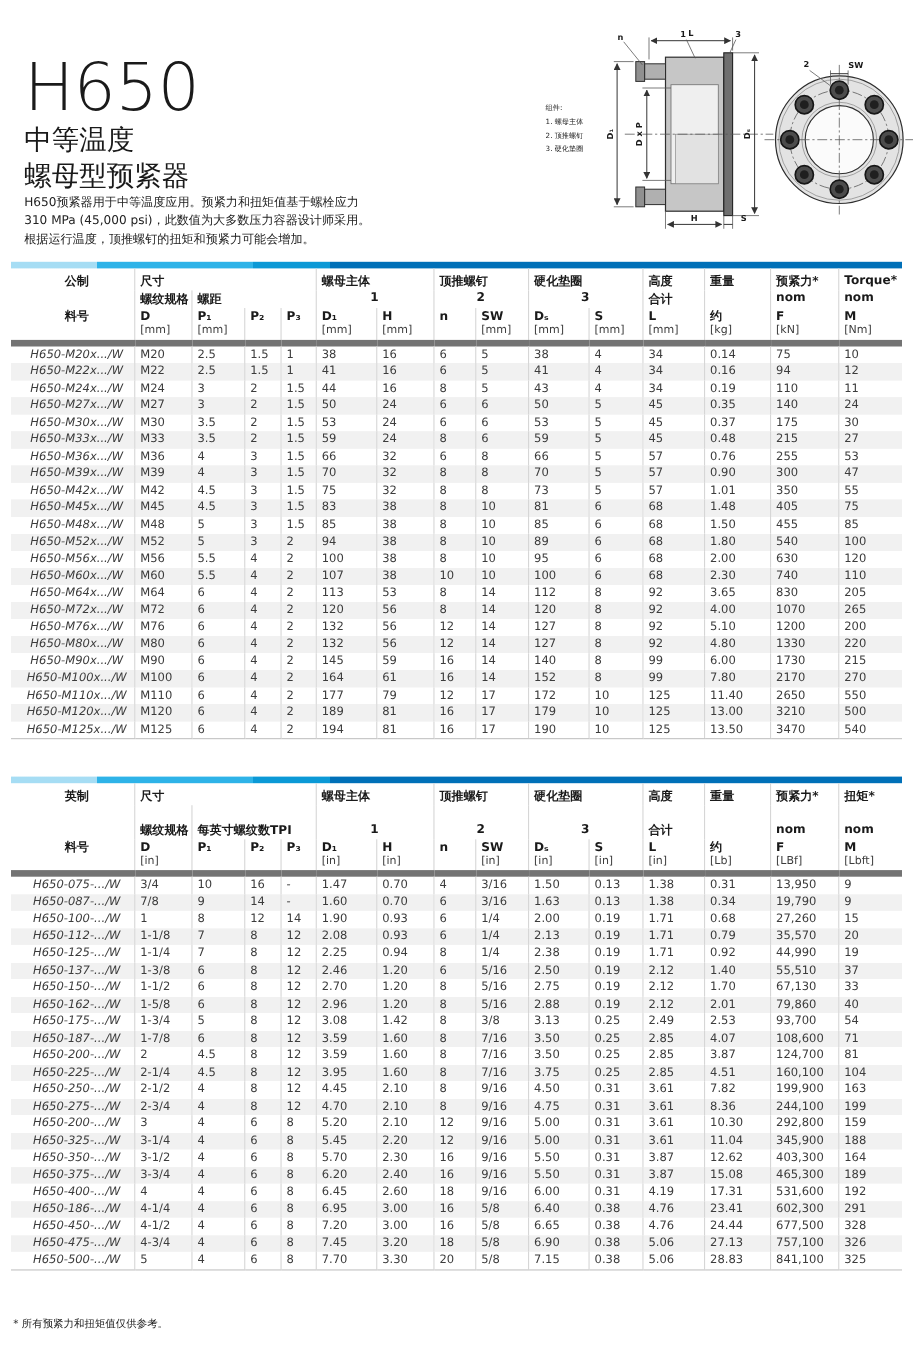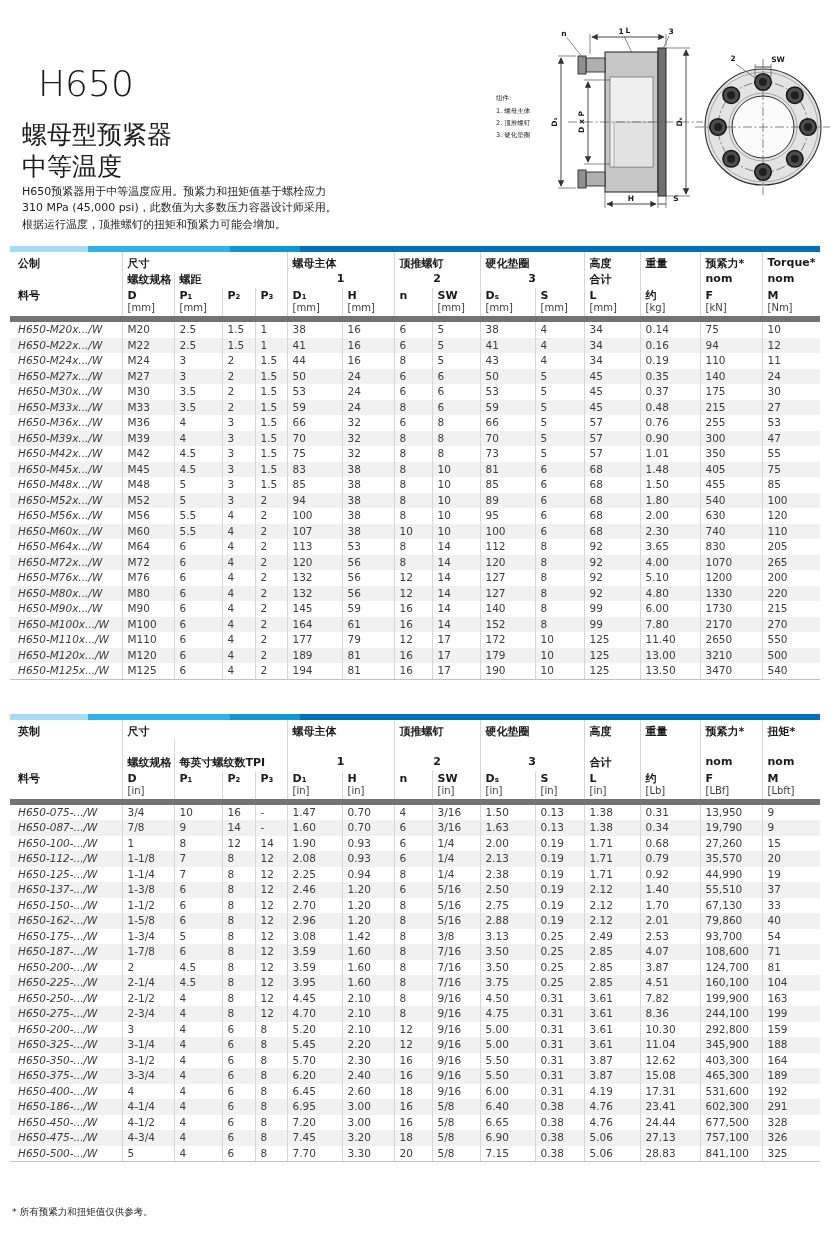--- a/index.html
+++ b/index.html
@@ -1,42 +1,42 @@
 <!DOCTYPE html>
 <html><head>
 <meta charset="utf-8">
 <style>
   html,body { margin:0; padding:0; background:#ffffff; }
   body { width:830px; height:1233px; font-family:"DejaVu Sans","Liberation Sans",sans-serif; color:#1a1a1a; }
   .page { position:relative; width:830px; height:1233px; overflow:hidden; }
 
   
   .headblock { padding:50px 0 0 22px; width:460px; }
-  .title { font-size:36px; font-weight:200; margin:16px; line-height:1.02; }
+  .title { font-size:60px; font-weight:200; margin:0; line-height:1.02; }
   .sub { font-size:25px; font-weight:400; line-height:1.3; margin:0; }
   .desc { margin-top:0; font-size:11px; line-height:1.52; color:#222; width:470px; }
 
   
   .drawing { position:absolute; left:488px; top:22px; width:342px; height:198px; }
   .drawing text { font-size:7.5px; font-weight:bold; fill:#1a1a1a; }
   .drawing text.legend { font-size:6.5px; font-weight:normal; fill:#222; }
   .dim { stroke:#333; stroke-width:0.9; fill:none; }
   .ext { stroke:#555; stroke-width:0.7; fill:none; }
   .cl  { stroke:#555; stroke-width:0.7; fill:none; stroke-dasharray:9 2.5 2 2.5; }
   .thin{ stroke:#8c8c8c; stroke-width:0.7; fill:none; }
 
   
   .tablewrap { margin-left:10px; width:810px; }
   .metric { margin-top:12px; }
   .imperial { margin-top:34px; }
   .accent-bar { height:6px; width:810px; }
 
   table { border-collapse:collapse; table-layout:fixed; width:810px; }
   th, td { text-align:left; vertical-align:top; border-left:1px solid #d6d6d6; }
-  th:first-child, td:first-child { border-left:none; }
+  th:first-child, td:first-child { border-left:none;text-align:center; }
   td { font-size:10.5px; color:#3c3c3c; height:15.5px; line-height:15.5px; white-space:nowrap; overflow:hidden; padding:0 0 0 5px; }
   td:first-child { padding-left:8px;font-style:italic; }
   tbody tr:nth-child(even) { background:#f1f1f1; }
   tbody tr:last-child td { border-bottom:1px solid #c2c2c2; }
 
   .group-row th { font-weight:bold; font-size:11px; padding:4px 0 1px 5px; }
   .group-row th:first-child { padding-left:8px; }
   .sub-row th { font-weight:bold; font-size:11px; padding:0 0 1px 5px; }
   .sub-row th:first-child { padding-left:8px; }
   .sub-row th.c { text-align:center; padding-left:0; }
@@ -53,22 +53,22 @@
   
   .footnotes { margin:16px 0 0 12px; font-size:9.5px; line-height:1.4; color:#1a1a1a; white-space:pre-wrap; }
 </style>
 </head>
 <body>
 
 <div class="page">
 
   <div class="headblock">
     <h1 class="title">H650</h1>
+    <div class="sub">中等温度</div>
     <div class="sub">螺母型预紧器</div>
-    <div class="sub">中等温度</div>
     <div class="desc">
       <div>H650预紧器用于中等温度应用。预紧力和扭矩值基于螺栓应力</div>
       <div>310 MPa (45,000 psi)，此数值为大多数压力容器设计师采用。</div>
       <div>根据运行温度，顶推螺钉的扭矩和预紧力可能会增加。</div>
     </div>
   </div>
 
   <svg class="drawing" viewBox="0 0 342 198">
     <defs>
       <marker id="arr" viewBox="0 0 10 10" refX="9" refY="5" markerWidth="7" markerHeight="7" orient="auto-start-reverse">

